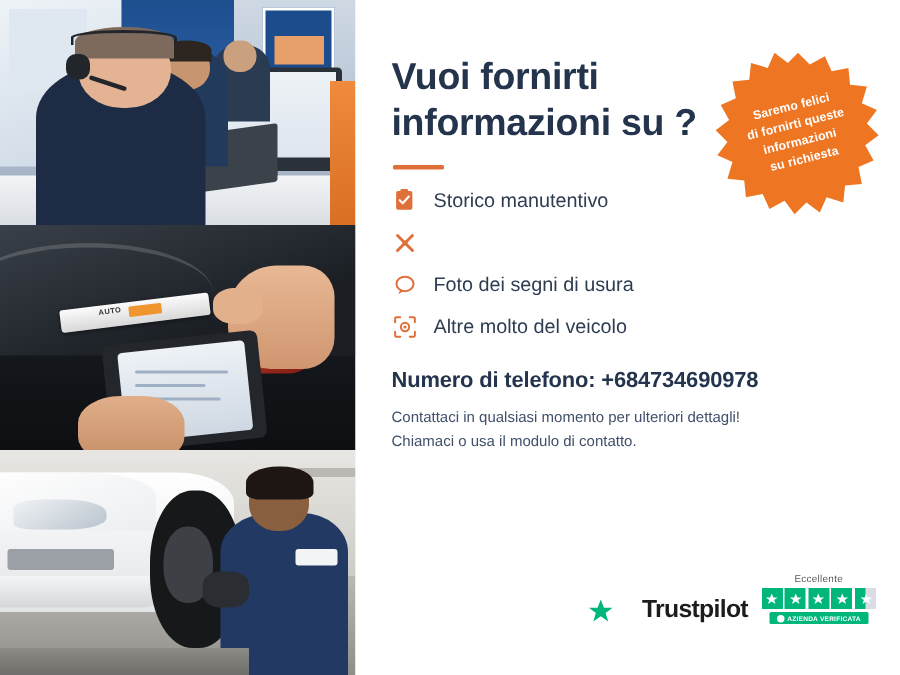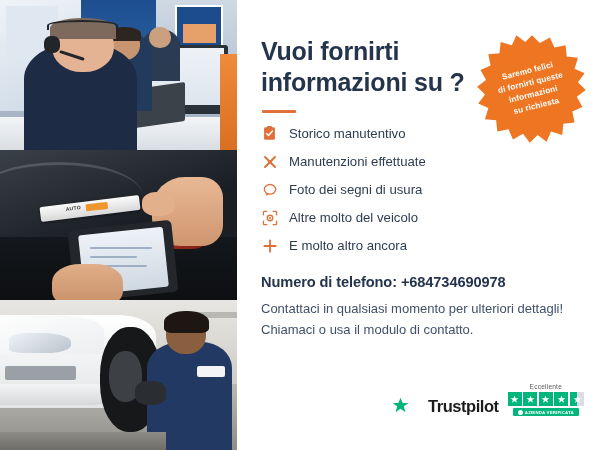--- a/index.html
+++ b/index.html
@@ -138,26 +138,26 @@
 
   
   .features { list-style:none; margin-top:12px; }
   .features li { display:flex; align-items:center; gap:11px; margin-bottom:11px; }
   .ficon { width:17px; height:17px; flex:0 0 17px; display:flex;
     align-items:center; justify-content:center; }
   .flabel { font-size:13.2px; color:#2e3c52; }
 
   
   .phone { margin-top:20px; font-size:14.6px; font-weight:bold; color:#24344d; letter-spacing:-.1px; }
-  .contact { margin-top:9px; font-size:13px; color:#40506a; line-height:1.6; }
+  .contact { margin-top:9px; font-size:10px; color:#40506a; line-height:1.6; }
 
   
   .tp { position:absolute; right:16px; bottom:34px; display:flex;
     align-items:flex-end; gap:9px; }
-  .tplogo { display:flex; align-items:flex-start; gap:19px; }
+  .tplogo { display:flex; align-items:flex-end; gap:19px; }
   .tpname { font-size:16.5px; font-weight:bold; color:#1c1c1c; letter-spacing:-.45px; }
   .tpright { display:flex; flex-direction:column; align-items:center; gap:2px; }
   .tprating { font-size:6.6px; color:#5a5a5a; letter-spacing:.2px; }
   .stars { display:flex; gap:1.6px; }
   .star { width:14px; height:14px; background:#00b67a; display:flex;
     align-items:center; justify-content:center; position:relative; }
   .star.half { background:#dcdce6; }
   .star.half:before { content:""; position:absolute; left:0; top:0; width:50%; height:100%;
     background:#00b67a; }
   .star svg { position:relative; z-index:2; }
@@ -271,21 +271,20 @@
       <li>
         <span class="ficon">
           <svg width="16" height="16" viewBox="0 0 18 18">
             <g stroke="#e0703a" stroke-width="2.2" stroke-linecap="round">
               <line x1="3.4" y1="3.4" x2="14.6" y2="14.6"></line>
               <line x1="14.6" y1="3.4" x2="3.4" y2="14.6"></line>
             </g>
             <circle cx="9" cy="9" r="1.9" fill="#e0703a"></circle>
           </svg>
         </span>
-        <span class="flabel">Manutenzioni effettuate</span>
       </li>
       <li>
         <span class="ficon">
           <svg width="16" height="16" viewBox="0 0 18 18">
             <ellipse cx="9" cy="8.2" rx="6.4" ry="5.4" fill="none" stroke="#e0703a" stroke-width="1.5"></ellipse>
             <path d="M5.6 12.2 L4 16 L8.2 13.3 Z" fill="#e0703a"></path>
           </svg>
         </span>
         <span class="flabel">Foto dei segni di usura</span>
       </li>
@@ -297,31 +296,20 @@
               <path d="M12.6 1.6 H15.4 a1 1 0 0 1 1 1 V5.4"></path>
               <path d="M16.4 12.6 V15.4 a1 1 0 0 1 -1 1 H12.6"></path>
               <path d="M5.4 16.4 H2.6 a1 1 0 0 1 -1 -1 V12.6"></path>
             </g>
             <circle cx="9" cy="9" r="3.1" fill="none" stroke="#e0703a" stroke-width="1.5"></circle>
             <circle cx="9" cy="9" r="1.2" fill="#e0703a"></circle>
           </svg>
         </span>
         <span class="flabel">Altre molto del veicolo</span>
       </li>
-      <li>
-        <span class="ficon">
-          <svg width="16" height="16" viewBox="0 0 18 18">
-            <g stroke="#e0703a" stroke-width="2.1" stroke-linecap="round">
-              <line x1="9" y1="2.6" x2="9" y2="15.4"></line>
-              <line x1="2.6" y1="9" x2="15.4" y2="9"></line>
-            </g>
-          </svg>
-        </span>
-        <span class="flabel">E molto altro ancora</span>
-      </li>
     </ul>
 
     <div class="phone">Numero di telefono: +684734690978</div>
     <div class="contact">
       <div>Contattaci in qualsiasi momento per ulteriori dettagli!</div>
       <div>Chiamaci o usa il modulo di contatto.</div>
     </div>
 
     <div class="tp">
       <div class="tplogo">

